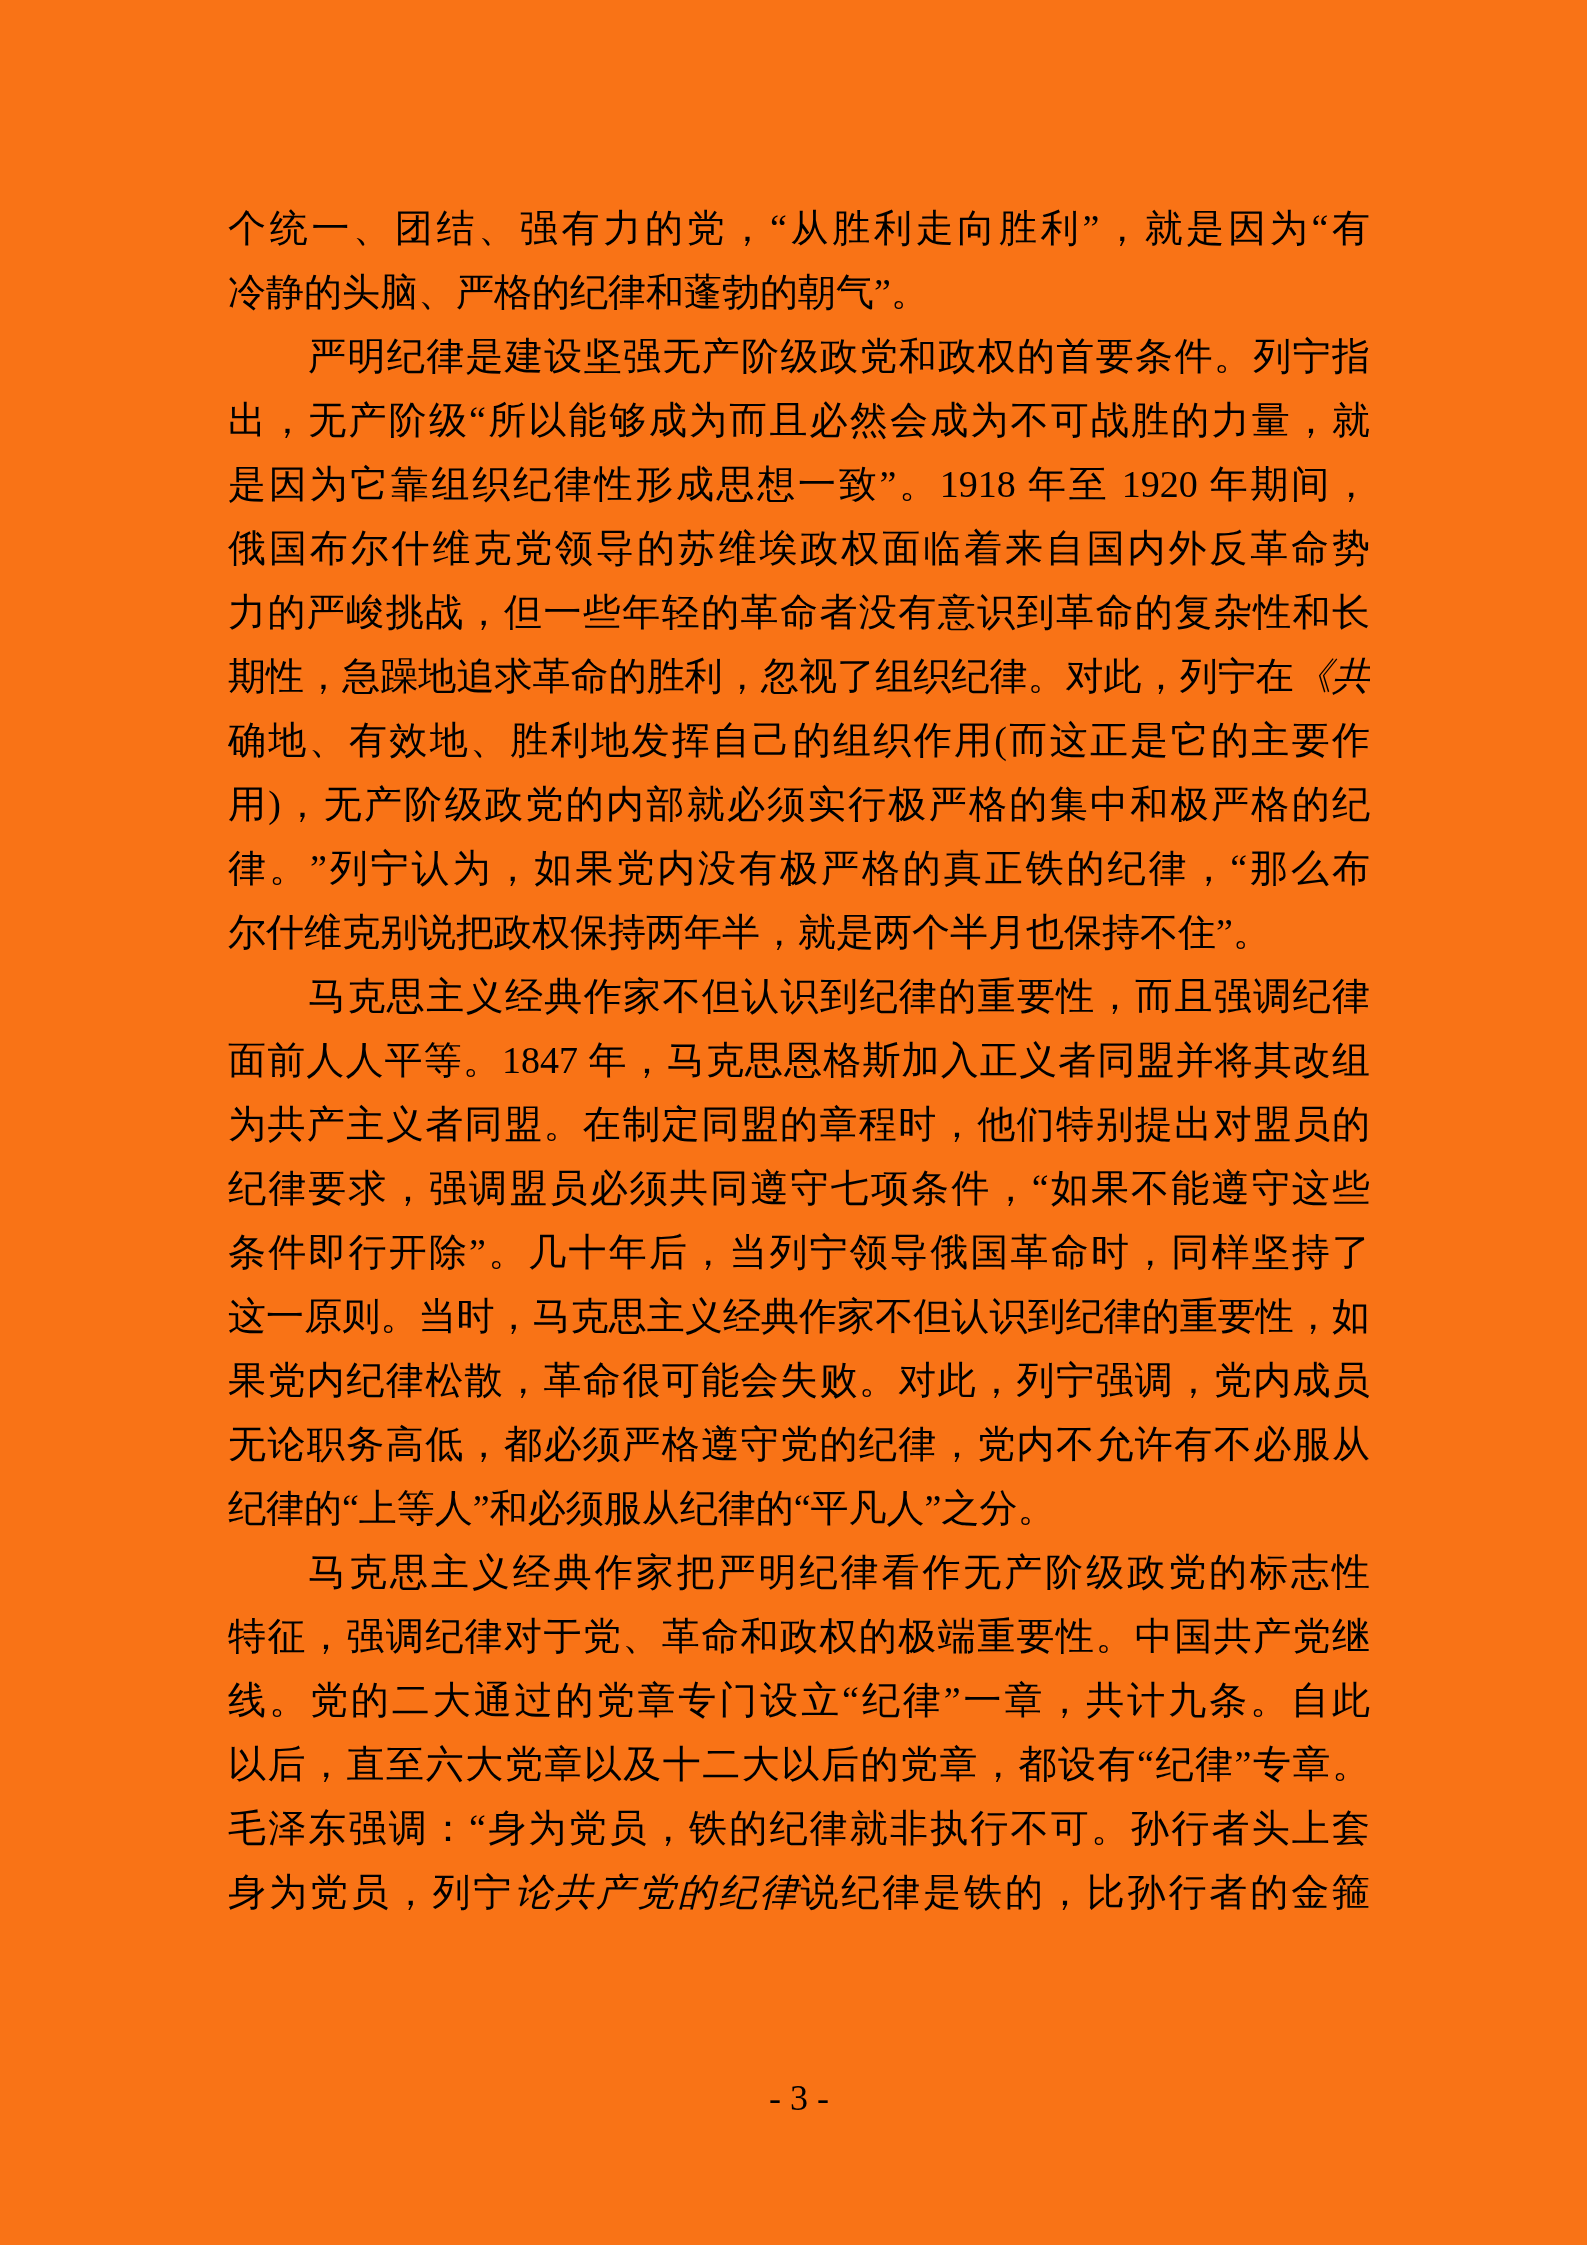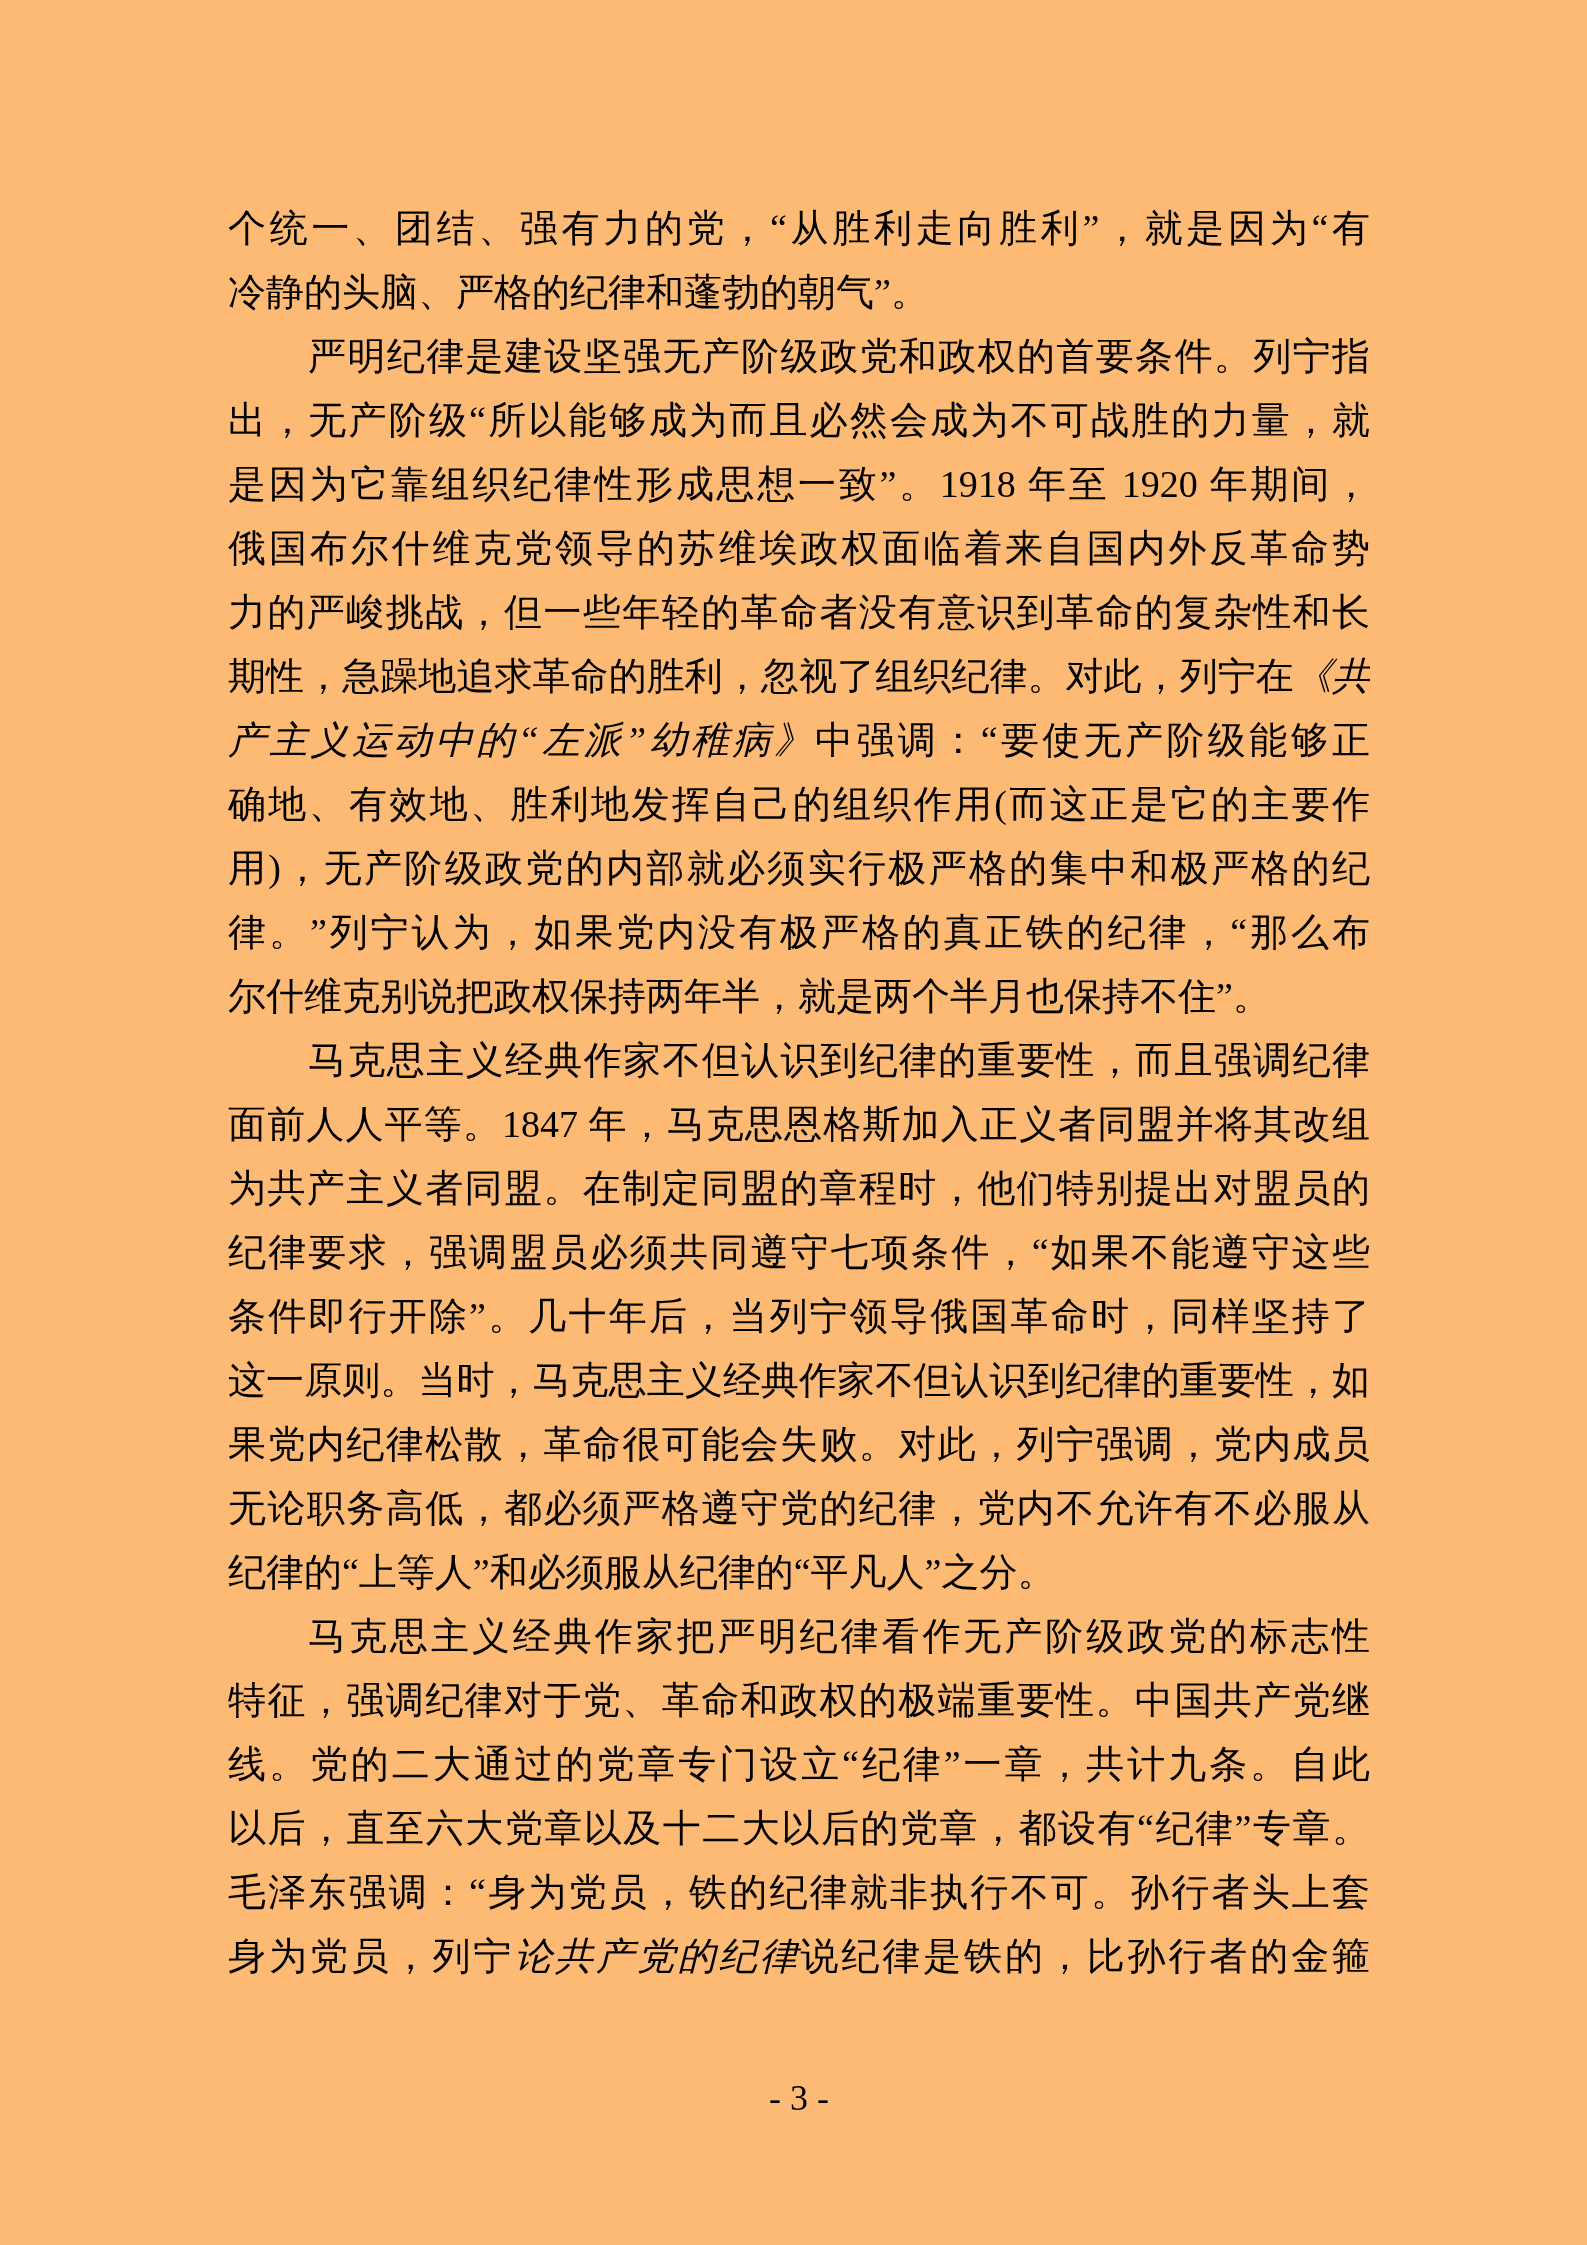--- a/index.html
+++ b/index.html
@@ -4,21 +4,21 @@
 <style>
   html, body {
     margin: 0;
     padding: 0;
     background: #ffffff;
   }
   .page {
     position: relative;
     width: 1587px;
     height: 2245px;
-    background: #fdba74;
+    background: #f97316;
     color: #000000;
     font-family: "Liberation Serif", "DejaVu Serif", serif;
     overflow: hidden;
     text-decoration: underline;
   }
   .text-block {
     position: absolute;
     left: 228px;
     top: 196px;
     width: 1142px;
@@ -64,21 +64,20 @@
         <div class="line justify-full">个统一、团结、强有力的党，“从胜利走向胜利”，就是因为“有</div>
         <div class="line">冷静的头脑、严格的纪律和蓬勃的朝气”。</div>
       </div>
       <div class="para">
         <div class="line justify-full indent">严明纪律是建设坚强无产阶级政党和政权的首要条件。列宁指</div>
         <div class="line justify-full">出，无产阶级“所以能够成为而且必然会成为不可战胜的力量，就</div>
         <div class="line justify-full">是因为它靠组织纪律性形成思想一致”。1918 年至 1920 年期间，</div>
         <div class="line justify-full">俄国布尔什维克党领导的苏维埃政权面临着来自国内外反革命势</div>
         <div class="line justify-full">力的严峻挑战，但一些年轻的革命者没有意识到革命的复杂性和长</div>
         <div class="line justify-full"><span>期性，急躁地追求革命的胜利，忽视了组织纪律。对此，列宁在</span><span class="seg-italic">《共</span></div>
-        <div class="line justify-full"><span class="seg-italic">产主义运动中的“左派”幼稚病》</span><span>中强调：“要使无产阶级能够正</span></div>
         <div class="line justify-full">确地、有效地、胜利地发挥自己的组织作用(而这正是它的主要作</div>
         <div class="line justify-full">用)，无产阶级政党的内部就必须实行极严格的集中和极严格的纪</div>
         <div class="line justify-full">律。”列宁认为，如果党内没有极严格的真正铁的纪律，“那么布</div>
         <div class="line">尔什维克别说把政权保持两年半，就是两个半月也保持不住”。</div>
       </div>
       <div class="para">
         <div class="line justify-full indent">马克思主义经典作家不但认识到纪律的重要性，而且强调纪律</div>
         <div class="line justify-full">面前人人平等。1847 年，马克思恩格斯加入正义者同盟并将其改组</div>
         <div class="line justify-full">为共产主义者同盟。在制定同盟的章程时，他们特别提出对盟员的</div>
         <div class="line justify-full">纪律要求，强调盟员必须共同遵守七项条件，“如果不能遵守这些</div>

